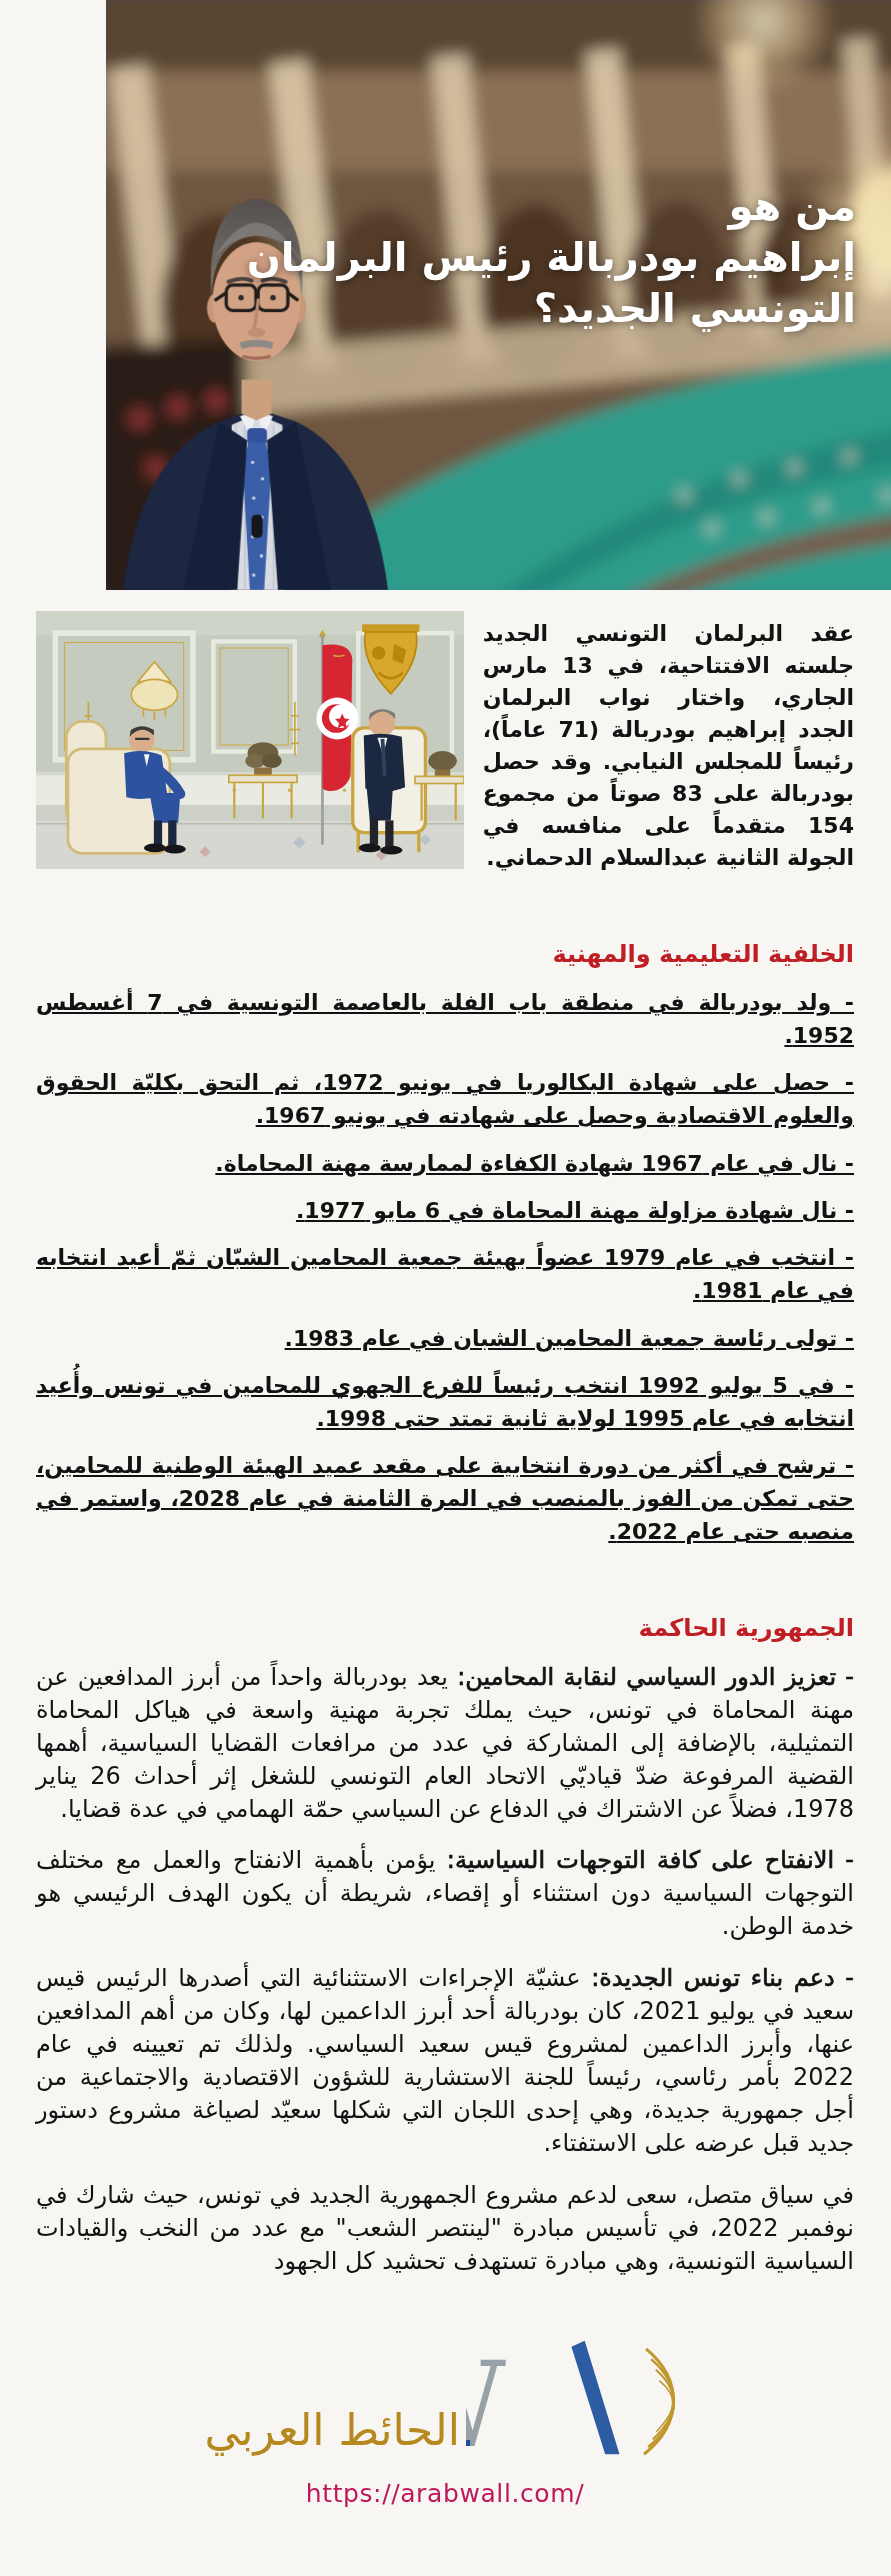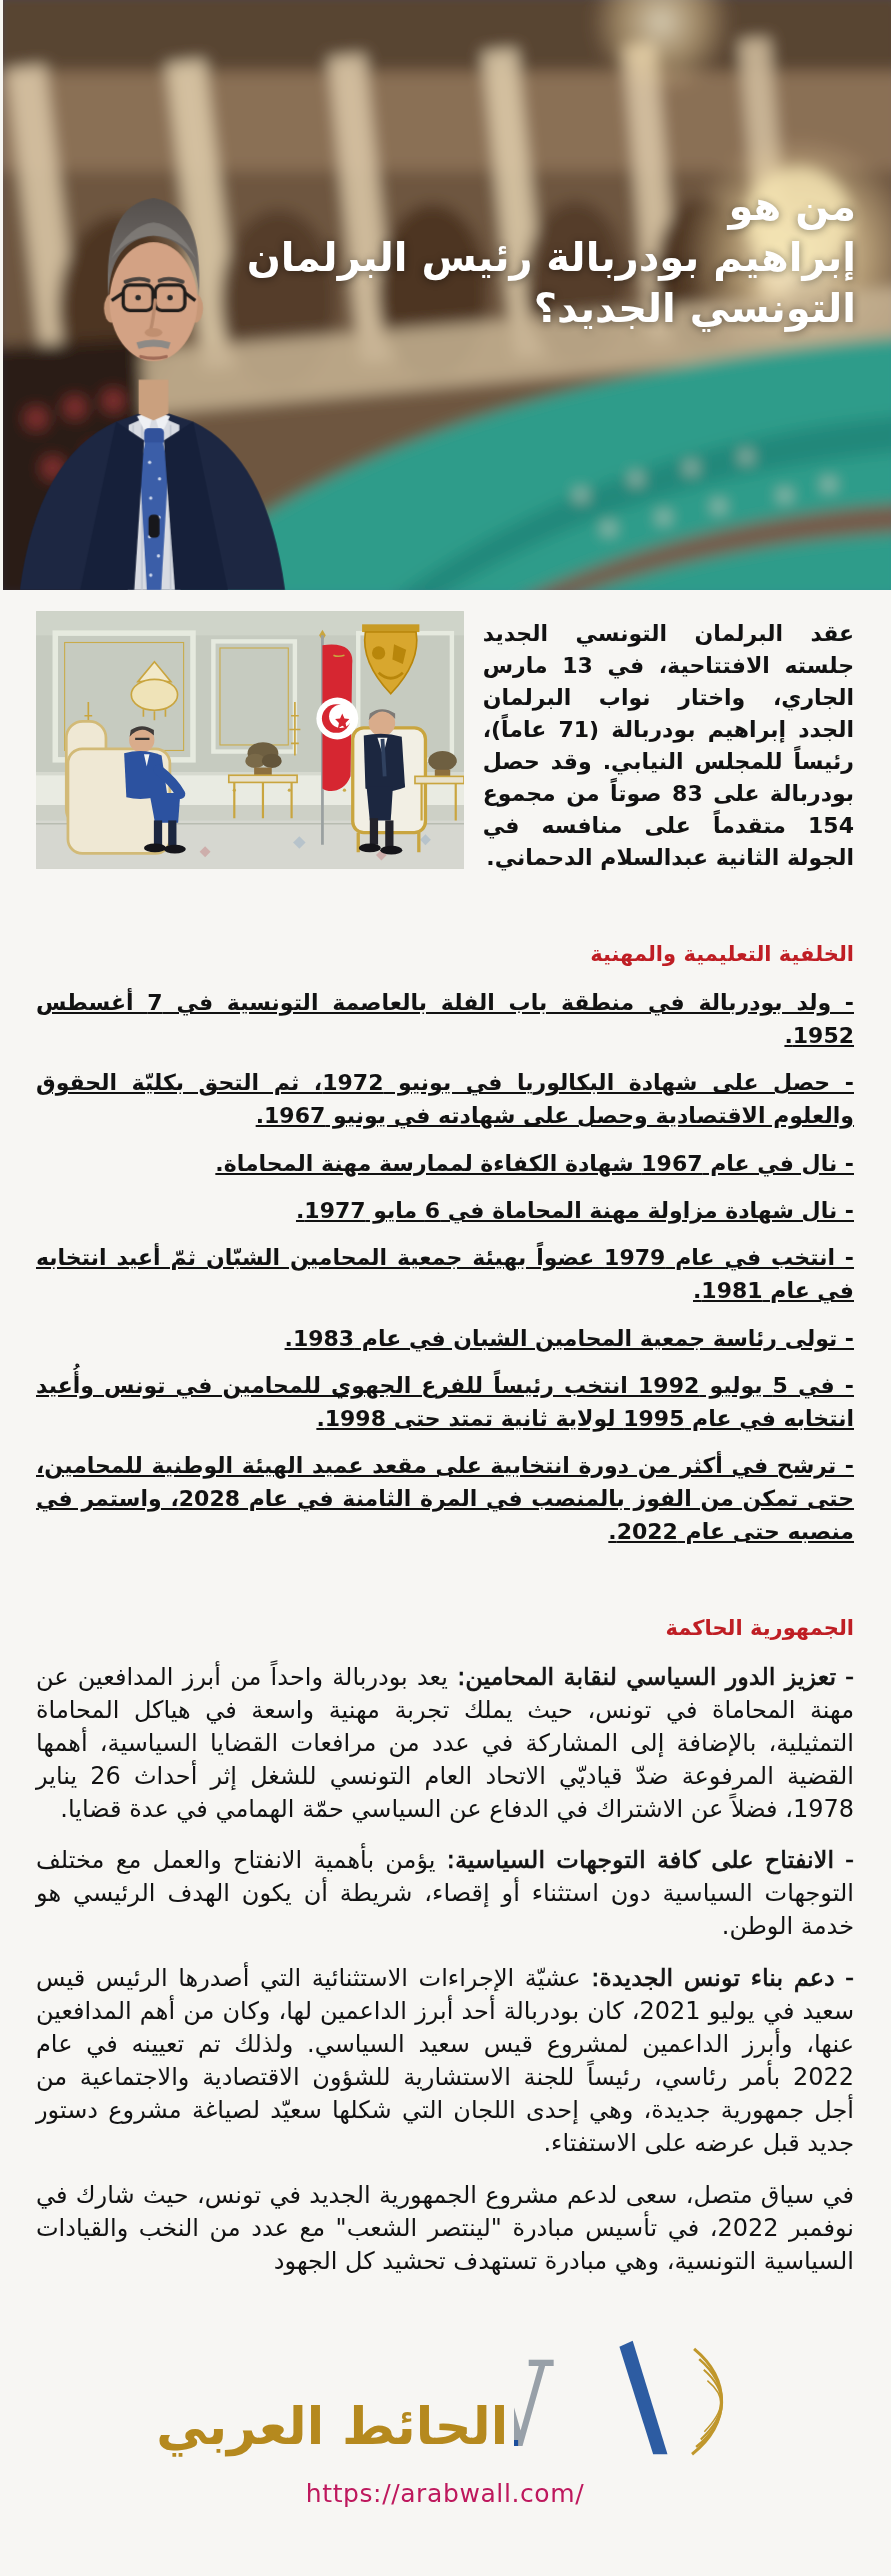--- a/index.html
+++ b/index.html
@@ -1,39 +1,39 @@
 <!DOCTYPE html>
 <html lang="ar" dir="rtl" style="font-size:8.8px"><head>
 <meta charset="utf-8">
 <style>
   html,body{margin:0;padding:0;}
   body{background:#e9e9e9;}
   .page{width:892px;height:2576px;margin:0 auto;background:#f7f6f3;direction:rtl;
         font-family:"DejaVu Sans",sans-serif;color:#121212;overflow:hidden;position:relative;}
   
-  .hero{position:relative;width:888px;height:590px;overflow:hidden;background:#1d4ed8;}
+  .hero{position:relative;width:785px;height:590px;overflow:hidden;background:#1d4ed8;}
   .hero-art{position:absolute;left:0;top:0;width:892px;height:590px;display:block;}
   .hero-title{position:absolute;top:181px;right:35px;text-align:right;}
   .t-line{color:#ffffff;font-weight:bold;font-size:40px;line-height:51px;white-space:nowrap;
           text-shadow:0 1.1px 8.8px rgba(0,0,0,.45);}
   
   .content{padding:0 37px;}
   .media-row{display:flex;gap:18.7px;margin-top:21px;align-items:flex-start;}
   .intro{flex:1;margin:6.6px 0 0;font-size:22px;line-height:32px;font-weight:bold;text-align:justify;}
   .inset{flex:0 0 auto;width:428px;height:258px;display:block;border-radius:1.1px;}
-  h2.red{color:#bf1e24;font-size:21px;line-height:31px;font-weight:bold;text-align:right;margin:65px 0 16.5px;}
+  h2.red{color:#bf1e24;font-size:24px;line-height:31px;font-weight:bold;text-align:right;margin:65px 0 16.5px;}
   .bullets p{font-size:22px;line-height:33px;font-weight:bold;text-align:justify;margin:0 0 14.3px;text-decoration:underline;}
   .para{font-size:24px;line-height:33px;font-weight:normal;text-align:justify;margin:0 0 18.7px;}
   .plead{-webkit-text-stroke:0.7px #121212;}
   .plead::after{content:" ";}
   
   .footer{margin-top:52px;}
   .logo-row{display:flex;justify-content:center;align-items:flex-end;gap:5.5px;}
   .mono{width:220px;height:138px;display:block;margin-bottom:1.1px;}
-  .site-name{color:#b5891e;font-size:51px;line-height:1;font-weight:bold;padding-bottom:16.5px;}
+  .site-name{color:#b5891e;font-size:44px;line-height:1;font-weight:normal;padding-bottom:16.5px;}
   .url{direction:ltr;text-align:center;font-size:25px;margin-top:10px;color:#be185d;letter-spacing:0.6px;}
 </style>
 </head>
 <body>
 
 <div class="page">
 
   <header class="hero">
     <svg class="hero-art" viewBox="0 0 1620 1072" aria-hidden="true">
       <defs>

